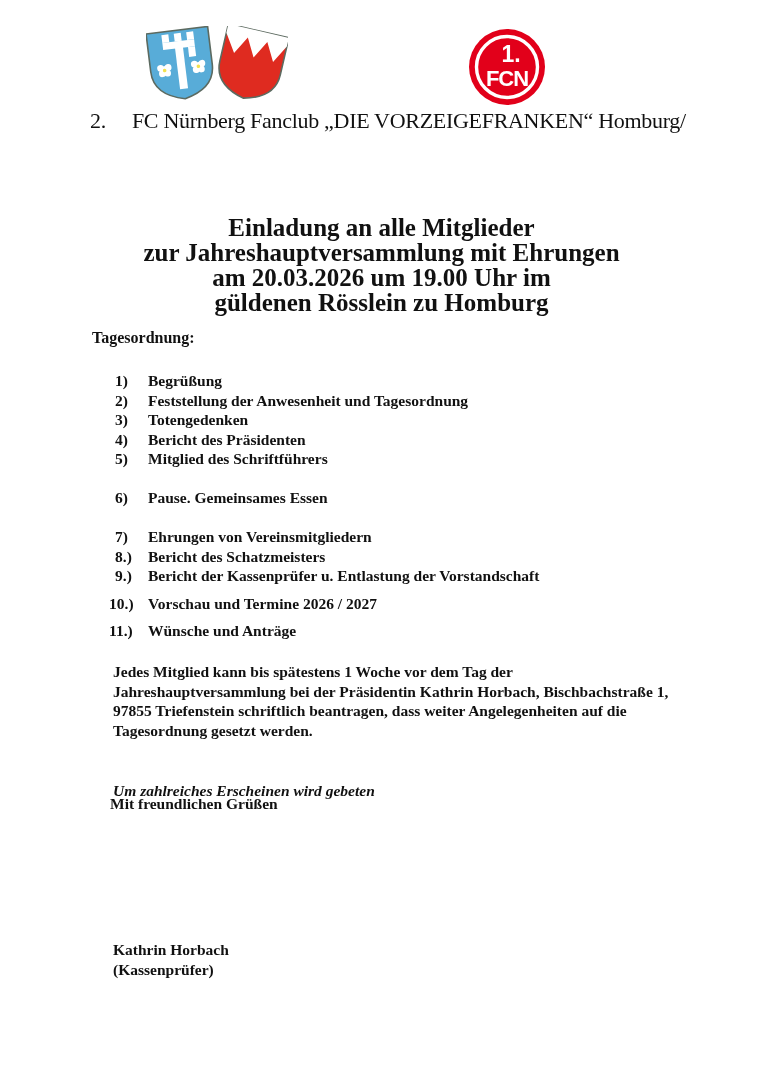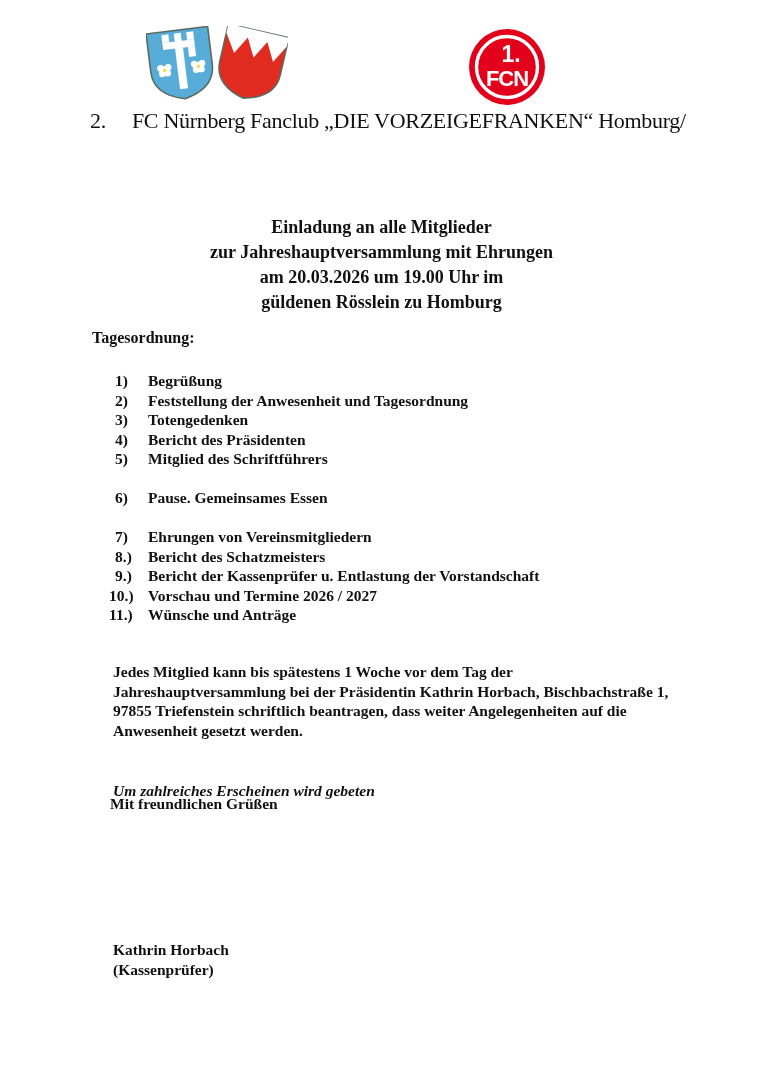--- a/index.html
+++ b/index.html
@@ -14,34 +14,34 @@
   }
   .crest-group{position:absolute;left:146px;top:26px;width:142px;height:78px;}
   .fcn-logo{position:absolute;left:468px;top:28px;width:78px;height:78px;}
   .club-line{
     position:absolute;left:90px;top:108px;
     font-size:22px;font-weight:normal;white-space:pre;
     letter-spacing:-0.3px;
   }
   .heading{
     position:absolute;left:0;right:0;top:215px;
-    text-align:center;font-weight:bold;font-size:18px;line-height:25px;
+    text-align:center;font-weight:bold;font-size:25px;line-height:25px;
   }
   .agenda-label{
     position:absolute;left:92px;top:329px;
     font-weight:bold;font-size:16px;
   }
   .agenda{
     position:absolute;left:115px;top:371px;margin:0;padding:0;list-style:none;
     font-weight:bold;font-size:15.5px;line-height:19.5px;
   }
   .agenda li{display:flex;white-space:nowrap;}
   .agenda li .num{min-width:33px;flex:0 0 auto;}
   .agenda li.gap-before{margin-top:19.5px;}
-  .agenda li.shift-left{margin-left:-6px;}
+  .agenda li.shift-left{margin-left:-6px;margin-top:8px;}
   .agenda li.shift-left .num{min-width:39px;}
   .note{
     position:absolute;left:113px;top:662px;
     font-weight:bold;font-size:15.5px;line-height:19.5px;white-space:nowrap;
   }
   .closing-1{position:absolute;left:113px;top:782px;font-weight:bold;font-size:15.5px;font-style:italic;}
   .closing-2{position:absolute;left:110px;top:795px;font-weight:bold;font-size:15.5px;}
   .signature{
     position:absolute;left:113px;top:892px;
     font-weight:bold;font-size:15.5px;line-height:19.5px;margin-top:48px;
@@ -158,21 +158,21 @@
     <li class="shift-left">
       <span class="num">11.)</span>
       <span>Wünsche und Anträge</span>
     </li>
   </ul>
 
   <div class="note">
     <div>Jedes Mitglied kann bis spätestens 1 Woche vor dem Tag der</div>
     <div>Jahreshauptversammlung bei der Präsidentin Kathrin Horbach, Bischbachstraße 1,</div>
     <div>97855 Triefenstein schriftlich beantragen, dass weiter Angelegenheiten auf die</div>
-    <div>Anwesenheit gesetzt werden.</div>
+    <div>Tagesordnung gesetzt werden.</div>
   </div>
 
   <div class="closing-1">Um zahlreiches Erscheinen wird gebeten</div>
   <div class="closing-2">Mit freundlichen Grüßen</div>
 
   <div class="signature">
     <div>Kathrin Horbach</div>
     <div>(Kassenprüfer)</div>
   </div>
 

